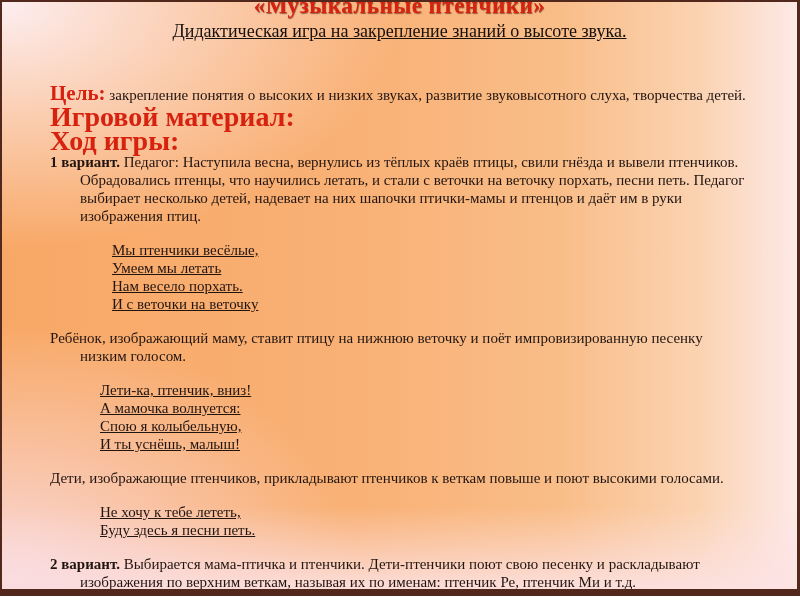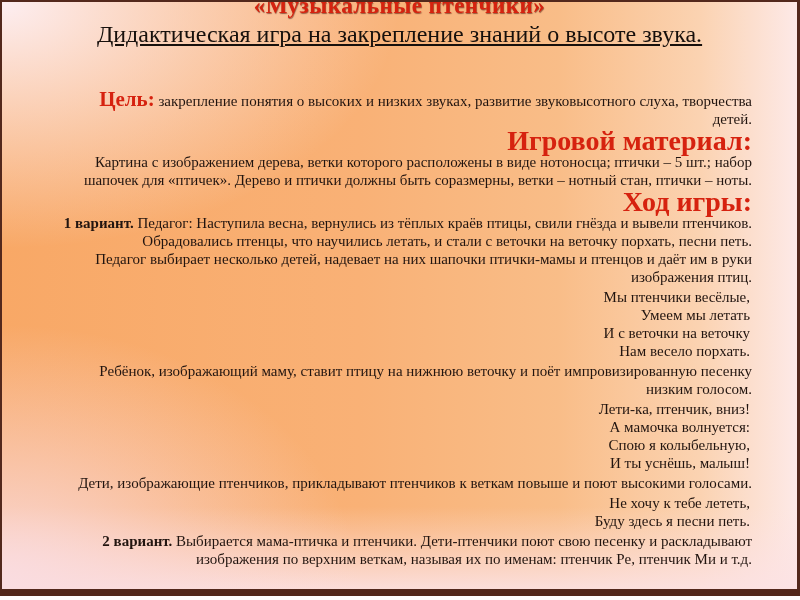--- a/index.html
+++ b/index.html
@@ -18,73 +18,72 @@
     font-family:"Liberation Serif", "DejaVu Serif", serif;
     color:#221510;
   }
   .title{
     font-size:23px;font-weight:bold;color:#d6220f;
     text-align:center;margin:-8px 0 0 0;line-height:1.05;
     text-shadow:0.5px 0.5px 1px rgba(70,10,0,.55);
     letter-spacing:0.5px;
   }
   .subtitle{
-    font-size:24px;font-weight:normal;color:#17100c;
+    font-size:18px;font-weight:normal;color:#17100c;
     text-align:center;margin:3px 0 0 0;
     text-decoration:underline;
   }
   .content{
     margin-top:42px;
-    padding:0 45px 0 60px;
-    font-size:15px;line-height:18px;text-align:right;
+    padding:0 45px 0 48px;
+    font-size:15px;line-height:18px;
   }
   .h-red{
     color:#d6220f;font-weight:bold;
     font-size:28px;line-height:23px;
     margin:1px 0;
   }
   .h-red-inline{
     color:#d6220f;font-weight:bold;font-size:21px;
   }
   .para{margin:0;}
   .hang{margin-left:30px;text-indent:-30px;}
   .material{margin-left:18px;text-indent:8px;}
-  .verse{margin:2px;}
+  .verse{margin:16px;text-decoration:underline;}
   .verse div{margin:0;}
   .v1{margin-left:62px;}
   .v2{margin-left:50px;}
   .b{font-weight:bold;}
 </style>
 </head>
 <body>
 
 <div class="slide">
 
   <header>
     <h1 class="title">«Музыкальные птенчики»</h1>
     <h2 class="subtitle">Дидактическая игра на закрепление знаний о высоте звука.</h2>
   </header>
 
   <main class="content">
 
     <p class="para hang"><span class="h-red-inline">Цель:</span> <span>закрепление понятия о высоких и низких звуках, развитие звуковысотного слуха, творчества детей.</span></p>
 
     <h3 class="h-red">Игровой материал:</h3>
-    <p class="para material">Картина с изображением дерева, ветки которого расположены в виде нотоносца; птички – 5 шт.; набор шапочек для «птичек». Дерево и птички должны быть соразмерны, ветки – нотный стан, птички – ноты.</p>
 
     <h3 class="h-red">Ход игры:</h3>
 
     <p class="para hang"><span class="b">1 вариант.</span> <span>Педагог: Наступила весна, вернулись из тёплых краёв птицы, свили гнёзда и вывели птенчиков. Обрадовались птенцы, что научились летать, и стали с веточки на веточку порхать, песни петь. Педагог выбирает несколько детей, надевает на них шапочки птички-мамы и птенцов и даёт им в руки изображения птиц.</span></p>
 
 
     <div class="verse v1">
       <div>Мы птенчики весёлые,</div>
       <div>Умеем мы летать</div>
+      <div>Нам весело порхать.</div>
       <div>И с веточки на веточку</div>
-      <div>Нам весело порхать.</div>
     </div>
 
     <p class="para hang">Ребёнок, изображающий маму, ставит птицу на нижнюю веточку и поёт импровизированную песенку низким голосом.</p>
 
     <div class="verse v2">
       <div>Лети-ка, птенчик, вниз!</div>
       <div>А мамочка волнуется:</div>
       <div>Спою я колыбельную,</div>
       <div>И ты уснёшь, малыш!</div>
     </div>

